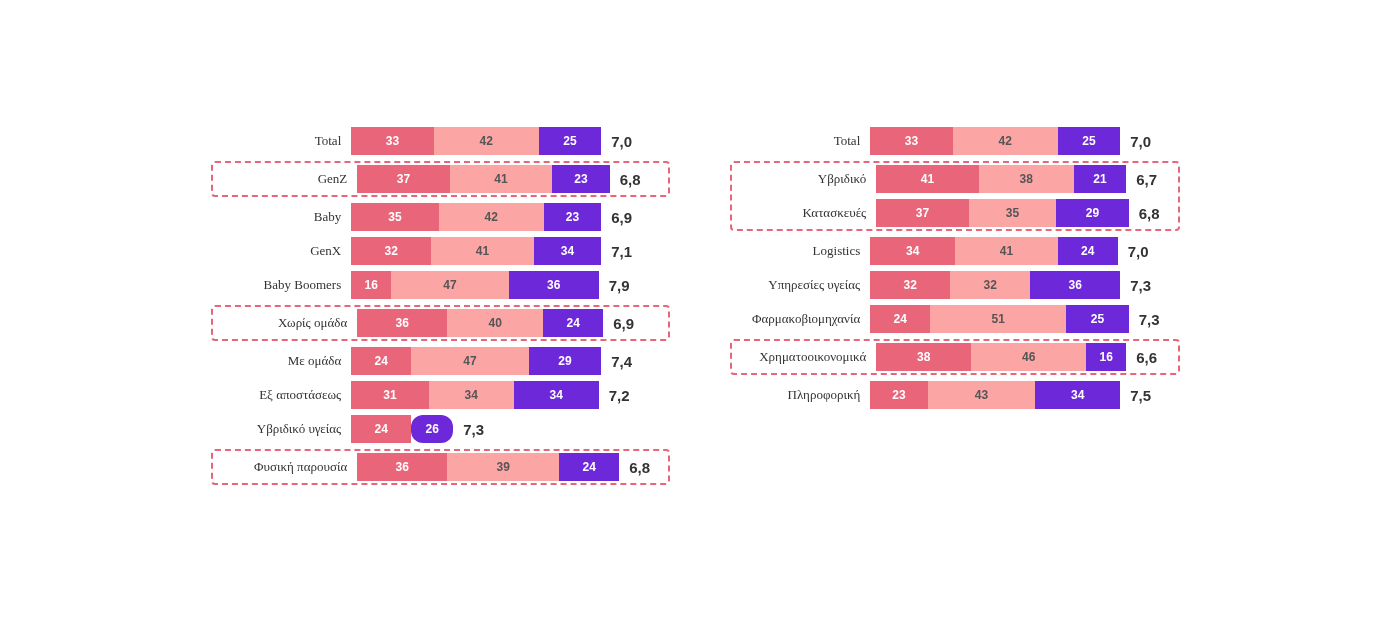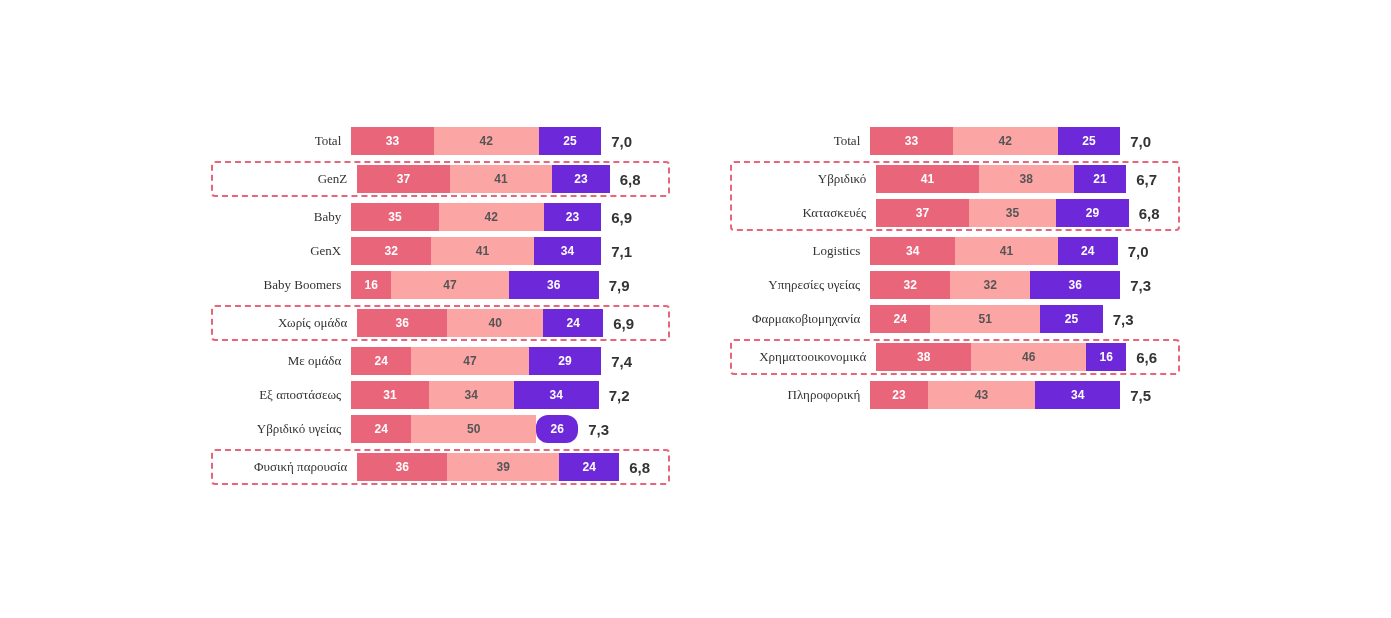--- a/index.html
+++ b/index.html
@@ -165,21 +165,20 @@
           <div class="bar-segment bar-pink" style="width: 77.5px;">31</div>
           <div class="bar-segment bar-blue" style="width: 85px;">34</div>
           <div class="bar-segment bar-teal" style="width: 85px;">34</div>
         </div>
         <div class="score">7,2</div>
       </div>
       <div class="chart-row">
         <div class="row-label">Υβριδικό υγείας</div>
         <div class="bar-container">
           <div class="bar-segment bar-pink" style="width: 60px;">24</div>
-          <div class="bar-segment bar-blue" style="width: 125px;">50</div>
           <div class="bar-segment bar-teal" style="width: 42px; border-radius: 12px;">26</div>
         </div>
         <div class="score">7,3</div>
       </div>
       <div class="dashed-box">
         <div class="chart-row">
           <div class="row-label">Φυσική παρουσία</div>
           <div class="bar-container">
             <div class="bar-segment bar-pink" style="width: 90px;">36</div>
             <div class="bar-segment bar-blue" style="width: 112px;">39</div>
@@ -235,21 +234,21 @@
           <div class="bar-segment bar-pink" style="width: 80px;">32</div>
           <div class="bar-segment bar-blue" style="width: 80px;">32</div>
           <div class="bar-segment bar-teal" style="width: 90px;">36</div>
         </div>
         <div class="score">7,3</div>
       </div>
       <div class="chart-row">
         <div class="row-label">Φαρμακοβιομηχανία</div>
         <div class="bar-container">
           <div class="bar-segment bar-pink" style="width: 60px;">24</div>
-          <div class="bar-segment bar-blue" style="width: 110px;">51</div>
+          <div class="bar-segment bar-blue" style="width: 136px;">51</div>
           <div class="bar-segment bar-teal" style="width: 62.5px;">25</div>
         </div>
         <div class="score">7,3</div>
       </div>
       <div class="dashed-box">
         <div class="chart-row">
           <div class="row-label">Χρηματοοικονομικά</div>
           <div class="bar-container">
             <div class="bar-segment bar-pink" style="width: 95px;">38</div>
             <div class="bar-segment bar-blue" style="width: 115px;">46</div>

